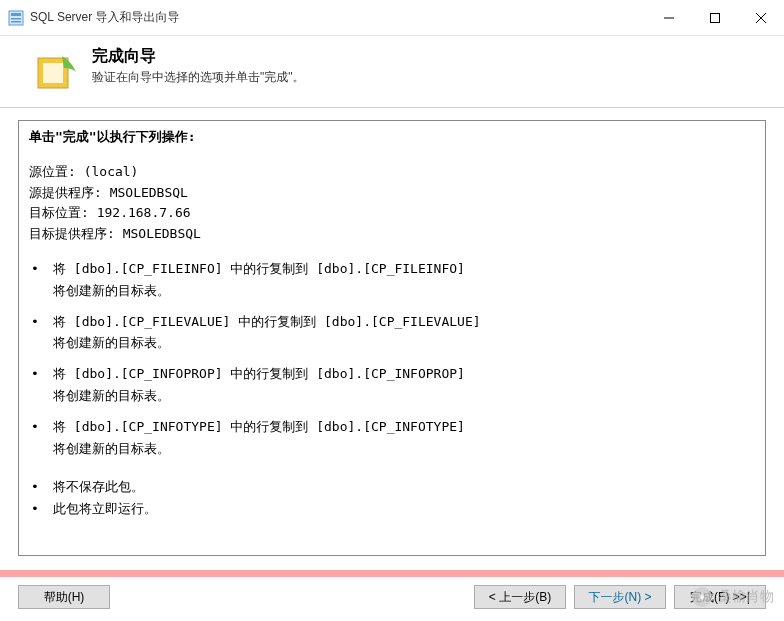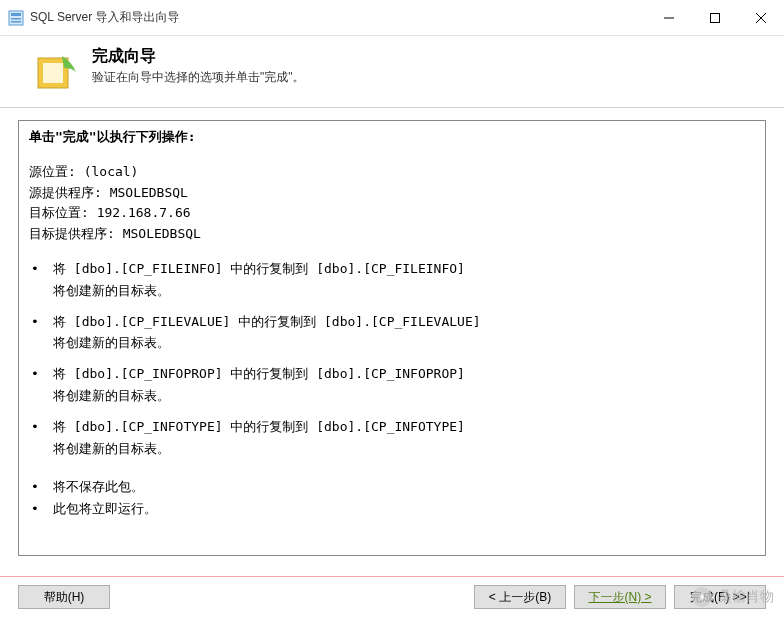--- a/index.html
+++ b/index.html
@@ -16,24 +16,24 @@
 .header-sub { font-size: 12px; color: #333; }
 .content-wrap { padding: 12px 18px 0 18px; }
 .content { border: 1px solid #888; height: 436px; padding: 6px 10px; font-family: "SimSun", monospace; font-size: 13px; color: #000; overflow: auto; background: #fff; line-height: 1.6; }
 .content-heading { font-weight: bold; margin-bottom: 14px; }
 .meta-block { margin-bottom: 14px; }
 .meta-line { white-space: pre; }
 .bullet-item { display: flex; margin-bottom: 1px; }
 .bullet-dot { width: 24px; flex-shrink: 0; text-align: left; padding-left: 2px; }
 .bullet-text { flex: 1; }
 .sub-text { margin-left: 24px; margin-bottom: 10px; }
-.footer { position: absolute; bottom: 12px; left: 0; right: 0; padding: 8px 18px 0 18px; border-top: 1px solid #fca5a5; display: flex; align-items: center; }
+.footer { position: absolute; bottom: 12px; left: 0; right: 0; padding: 8px 18px 0 18px; border-top: 7px solid #fca5a5; display: flex; align-items: center; }
 .footer-spacer { flex: 1; }
 .btn { min-width: 92px; height: 24px; border: 1px solid #adadad; background: #e1e1e1; font-size: 12px; padding: 0 10px; margin-left: 8px; cursor: default; font-family: inherit; }
-.btn[disabled] { color: #4d7c0f; text-decoration: underline; }
+.btn[disabled] { color: #0369a1; }
 .btn.help { margin-left: 0; margin-right: auto; }
 .watermark { position: absolute; right: 10px; bottom: 14px; display: flex; align-items: center; color: #aaa; font-size: 14px; opacity: 0.75; pointer-events: none; }
 .watermark-icon { width: 20px; height: 20px; border-radius: 50%; background: #ccc; margin-right: 6px; display: flex; align-items: center; justify-content: center; font-size: 11px; color: #fff; }
 </style>
 </head>
 <body>
 
 <div class="titlebar">
   <span class="titlebar-icon">
     <svg width="16" height="16" viewBox="0 0 16 16">

